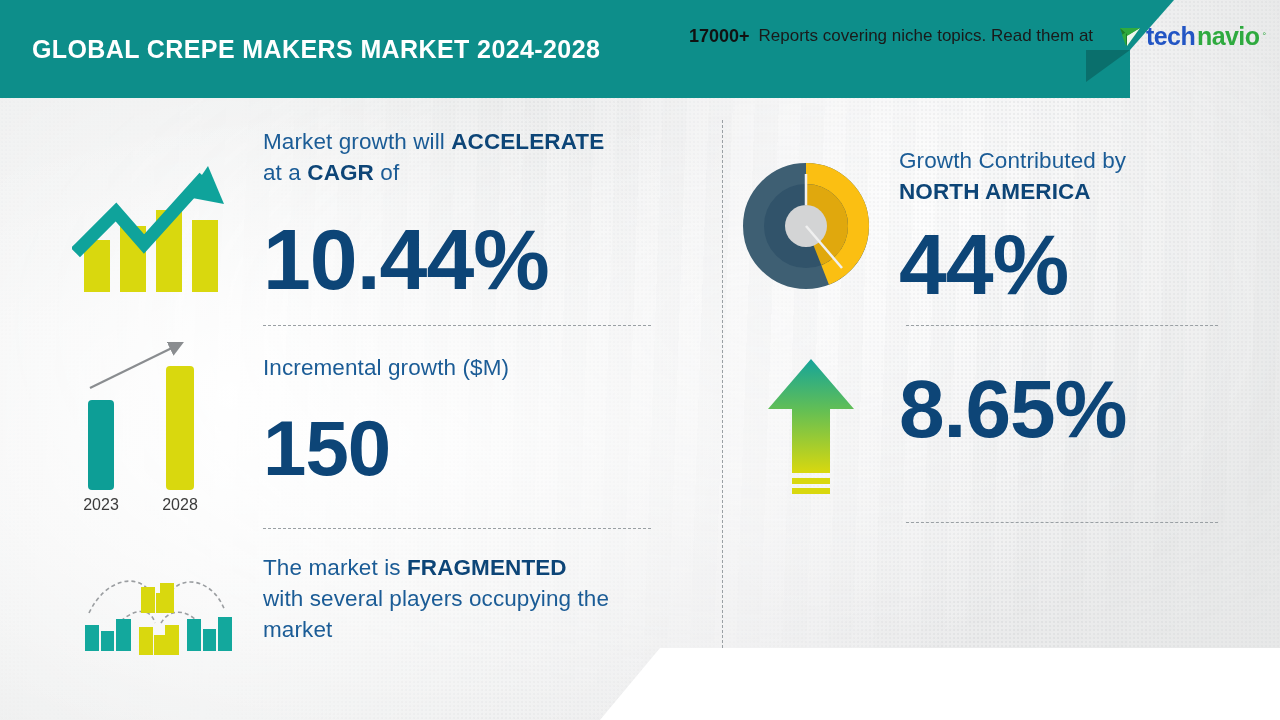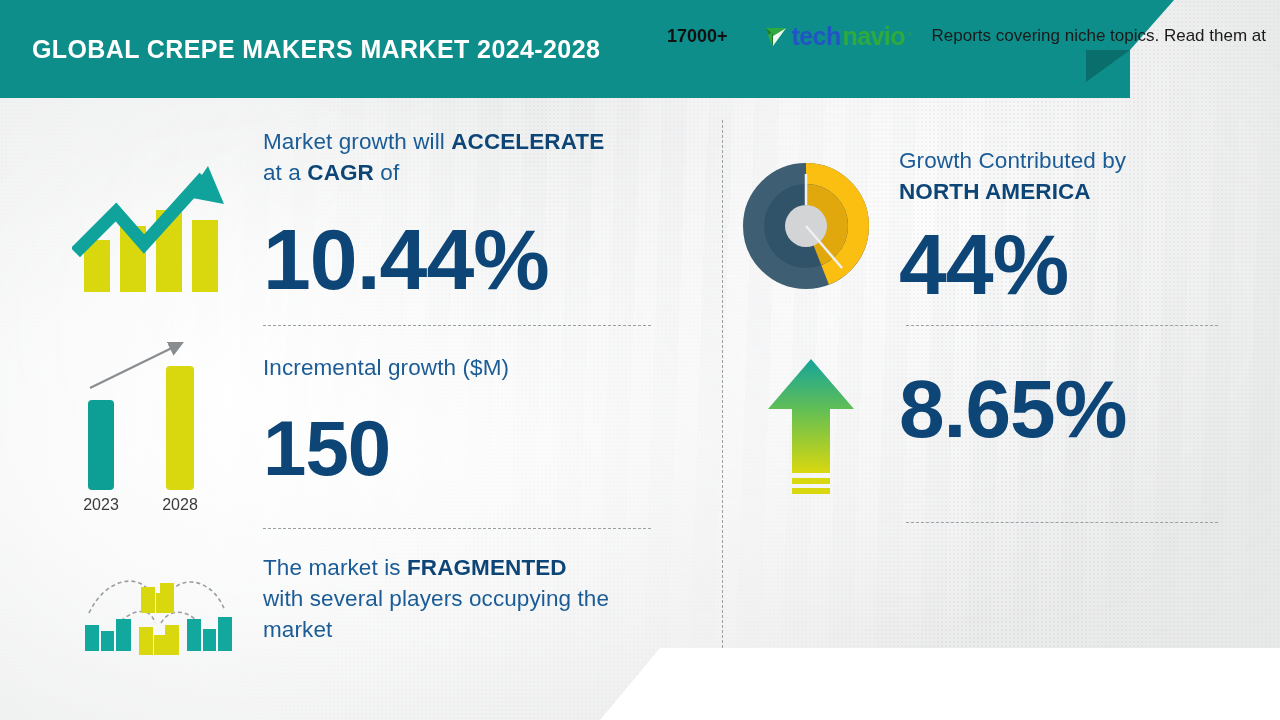--- a/index.html
+++ b/index.html
@@ -100,21 +100,21 @@
 
   
   #footer{
     position:absolute;left:0;top:648px;width:1280px;height:72px;
     background:#ffffff;
     -webkit-clip-path:polygon(660px 0, 1280px 0, 1280px 72px, 600px 72px);
             clip-path:polygon(660px 0, 1280px 0, 1280px 72px, 600px 72px);
   }
   #footer-inner{
     position:absolute;right:0;top:0;height:72px;
-    display:flex;align-items:center;gap:20px;padding-right:14px;
+    display:flex;align-items:center;gap:9px;padding-right:14px;
   }
   #footer-count{font-size:18px;font-weight:bold;color:#111;}
   #footer-text{font-size:17px;color:#1a1a1a;}
   #logo{display:flex;align-items:center;gap:2px;margin-left:16px;}
   #logo .word{font-size:25px;font-weight:bold;letter-spacing:-.6px;line-height:1;}
   #logo .w-tech{color:#2255c4;}
   #logo .w-navio{color:#2faa3f;}
   #logo .tm{font-size:9px;color:#2faa3f;vertical-align:super;margin-left:1px;}
 </style>
 </head>
@@ -254,28 +254,28 @@
       <rect x="26" y="133" width="38" height="6" fill="#d9d80e"></rect>
     </svg>
   </div>
   <div class="text-wrap" id="b5-text">
     <div class="bignum">8.65%</div>
   </div>
 
   <div id="footer"></div>
   <div id="footer-inner">
     <span id="footer-count">17000+</span>
+    <span id="footer-text">Reports covering niche topics. Read them at</span>
     <span id="logo">
       <svg width="26" height="26" viewBox="0 0 26 26">
         <path d="M2,5 L22,5 L9,23 Z" fill="#2faa3f"></path>
         <path d="M9,23 L9,10 L2,5 Z" fill="#1d7d2c"></path>
         <path d="M22,5 L9,23 L9,13 Z" fill="#ffffff" opacity="0.92"></path>
         <path d="M2,5 L22,5 L10,12 Z" fill="#2faa3f"></path>
         <path d="M8,9 L8,23 L4,12 Z" fill="#2faa3f"></path>
       </svg>
       <span class="word w-tech">tech</span>
         <span class="word w-navio">navio</span>
         <span class="tm">°</span>
     </span>
-    <span id="footer-text">Reports covering niche topics. Read them at</span>
   </div>
 
 </div>
 
 </body></html>

